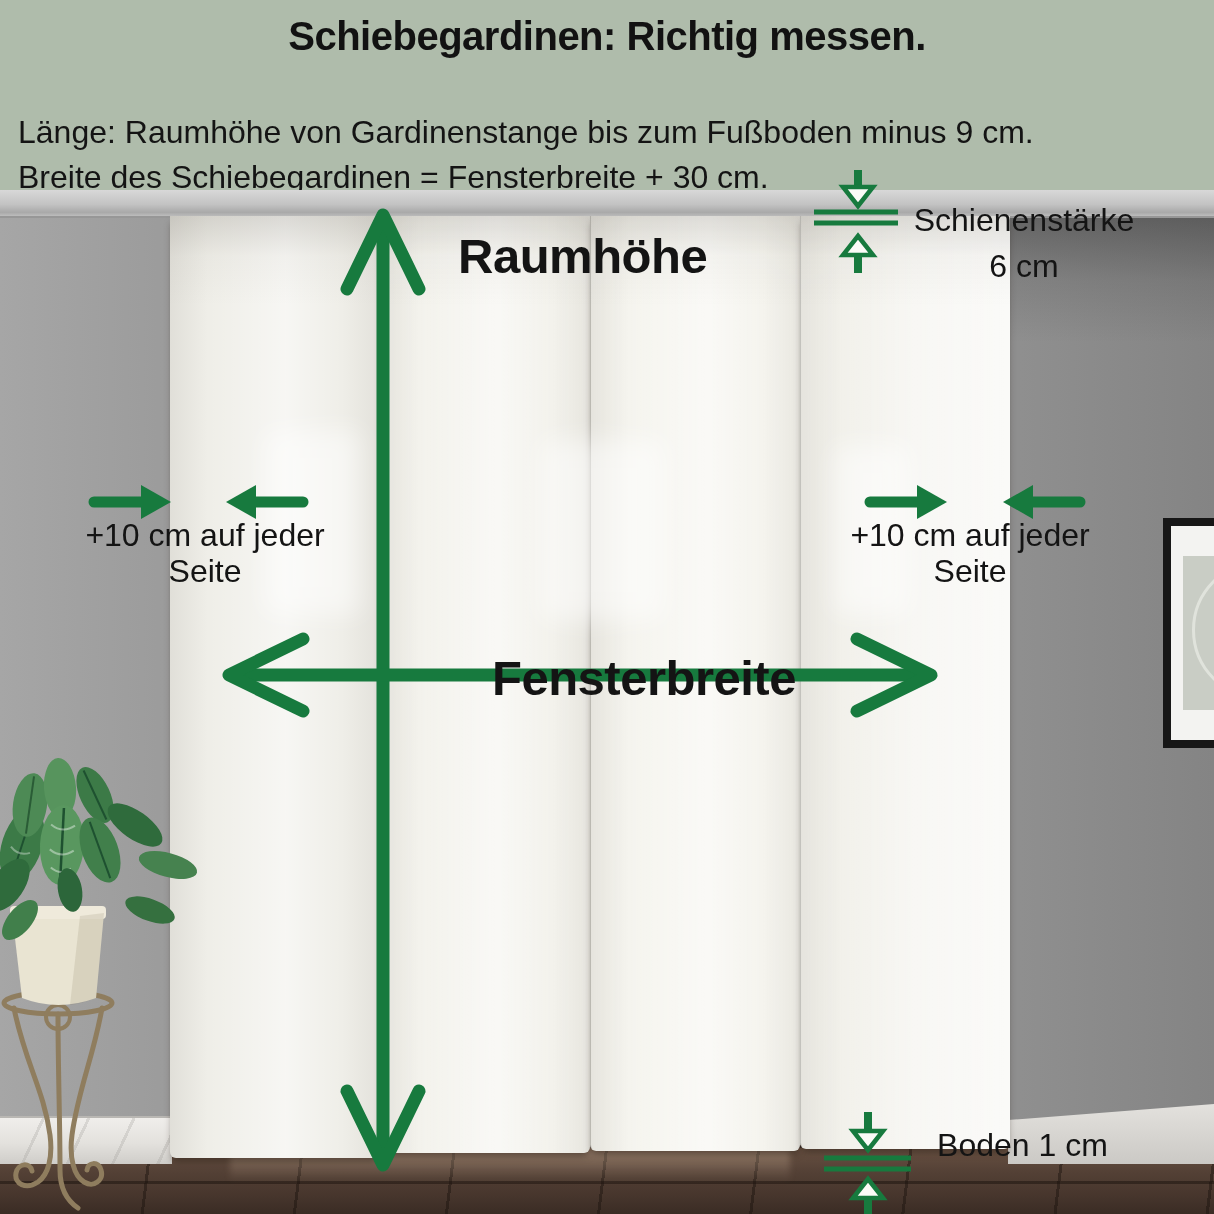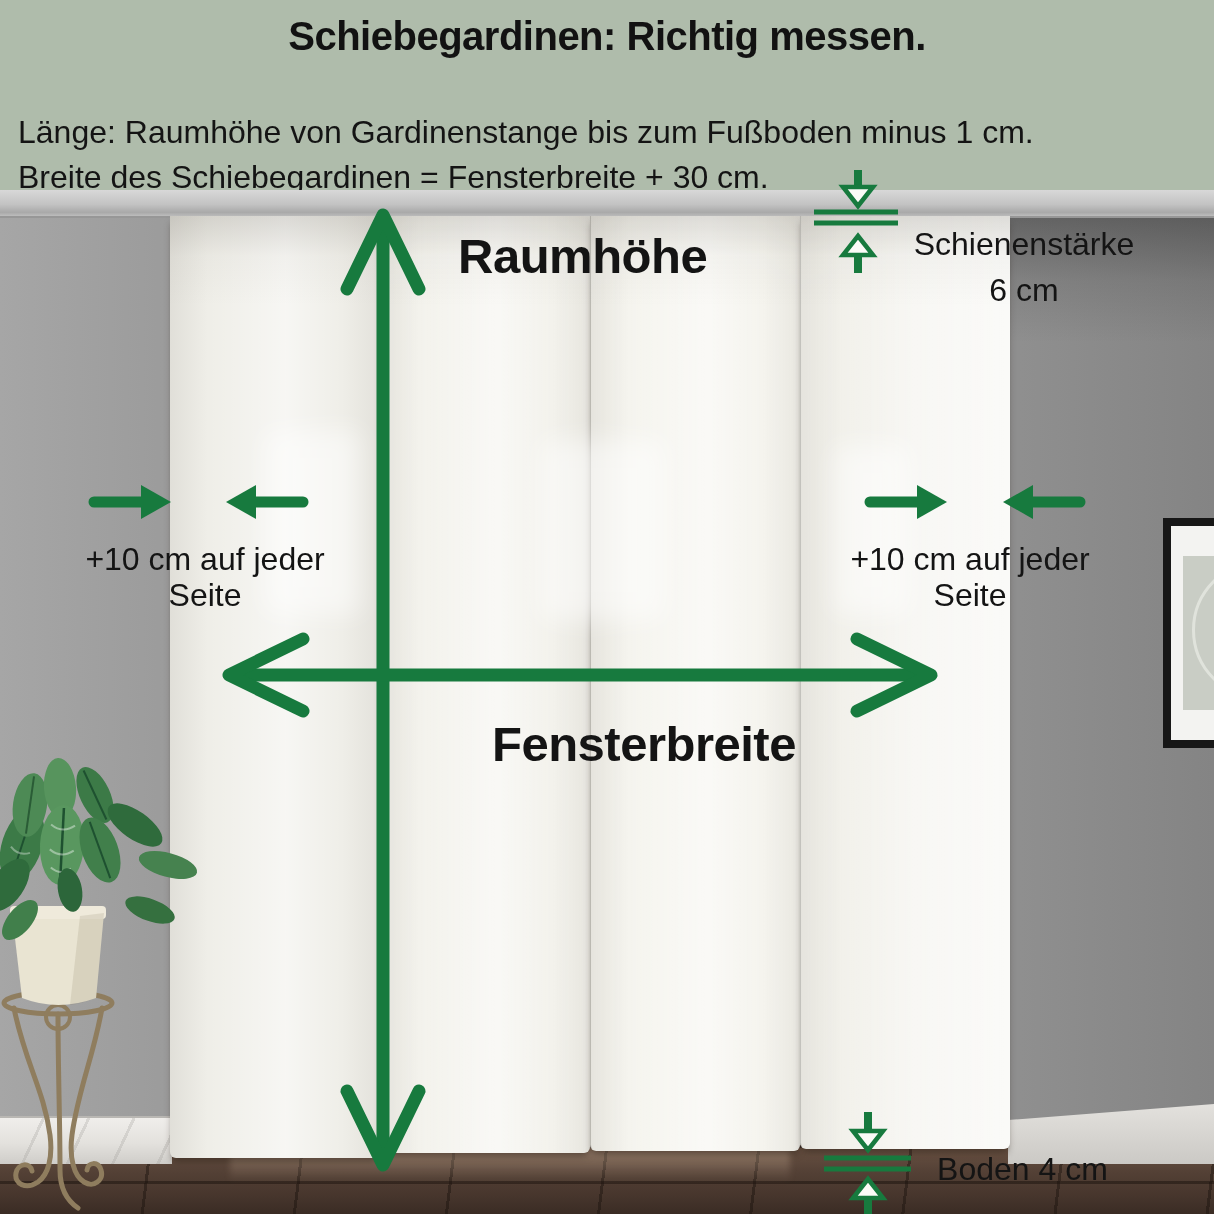--- a/index.html
+++ b/index.html
@@ -101,37 +101,37 @@
   .plant{position:absolute;left:0;top:560px;}
 
   
   .overlay{position:absolute;top:0;left:0;width:1214px;height:1214px;pointer-events:none;}
   .gs{stroke:var(--accent-green);fill:none;}
   .gf{fill:var(--accent-green);}
   .hollow{fill:#fbfbf7;stroke:var(--accent-green);}
 
   .lbl{position:absolute;color:var(--text);font-size:32px;line-height:36px;white-space:nowrap;}
   .lbl.big{font-weight:700;font-size:49px;line-height:48px;letter-spacing:-0.5px;}
-  .lbl.ctr{text-align:center;white-space:normal;margin-top:24px;}
+  .lbl.ctr{text-align:center;white-space:normal;}
   .lh46{line-height:46px;}
   #room-height-label{left:458px;top:232px;}
-  #window-width-label{left:492px;top:720px;}
+  #window-width-label{left:492px;top:654px;}
   #left-margin-label{left:50px;top:517px;width:310px;}
   #right-margin-label{left:815px;top:517px;width:310px;}
   #rail-label{left:898px;top:197px;width:252px;}
   #floor-label{left:900px;top:1122px;width:245px;}
 </style>
 </head>
 <body>
 
 <div class="page">
 
   <header class="hdr">
     <h1>Schiebegardinen: Richtig messen.</h1>
-    <p class="ln l1">Länge: Raumhöhe von Gardinenstange bis zum Fußboden minus 1 cm.</p>
+    <p class="ln l1">Länge: Raumhöhe von Gardinenstange bis zum Fußboden minus 9 cm.</p>
     <p class="ln l2">Breite des Schiebegardinen = Fensterbreite + 30 cm.</p>
   </header>
 
   <div class="scene">
     <div class="rail"></div>
     <div class="wall-shadow-right"></div>
     <div class="floor"></div>
     <div class="floor-reflection"></div>
     <div class="bb-left"></div>
     <div class="bb-right"></div>
@@ -267,16 +267,16 @@
   <div class="lbl ctr" id="right-margin-label">
     <div>+10 cm auf jeder</div>
     <div>Seite</div>
   </div>
 
   <div class="lbl ctr lh46" id="rail-label">
     <div>Schienenstärke</div>
     <div>6 cm</div>
   </div>
   <div class="lbl ctr lh46" id="floor-label">
-    <div>Boden 4 cm</div>
+    <div>Boden 1 cm</div>
   </div>
 
 </div>
 
 </body></html>

